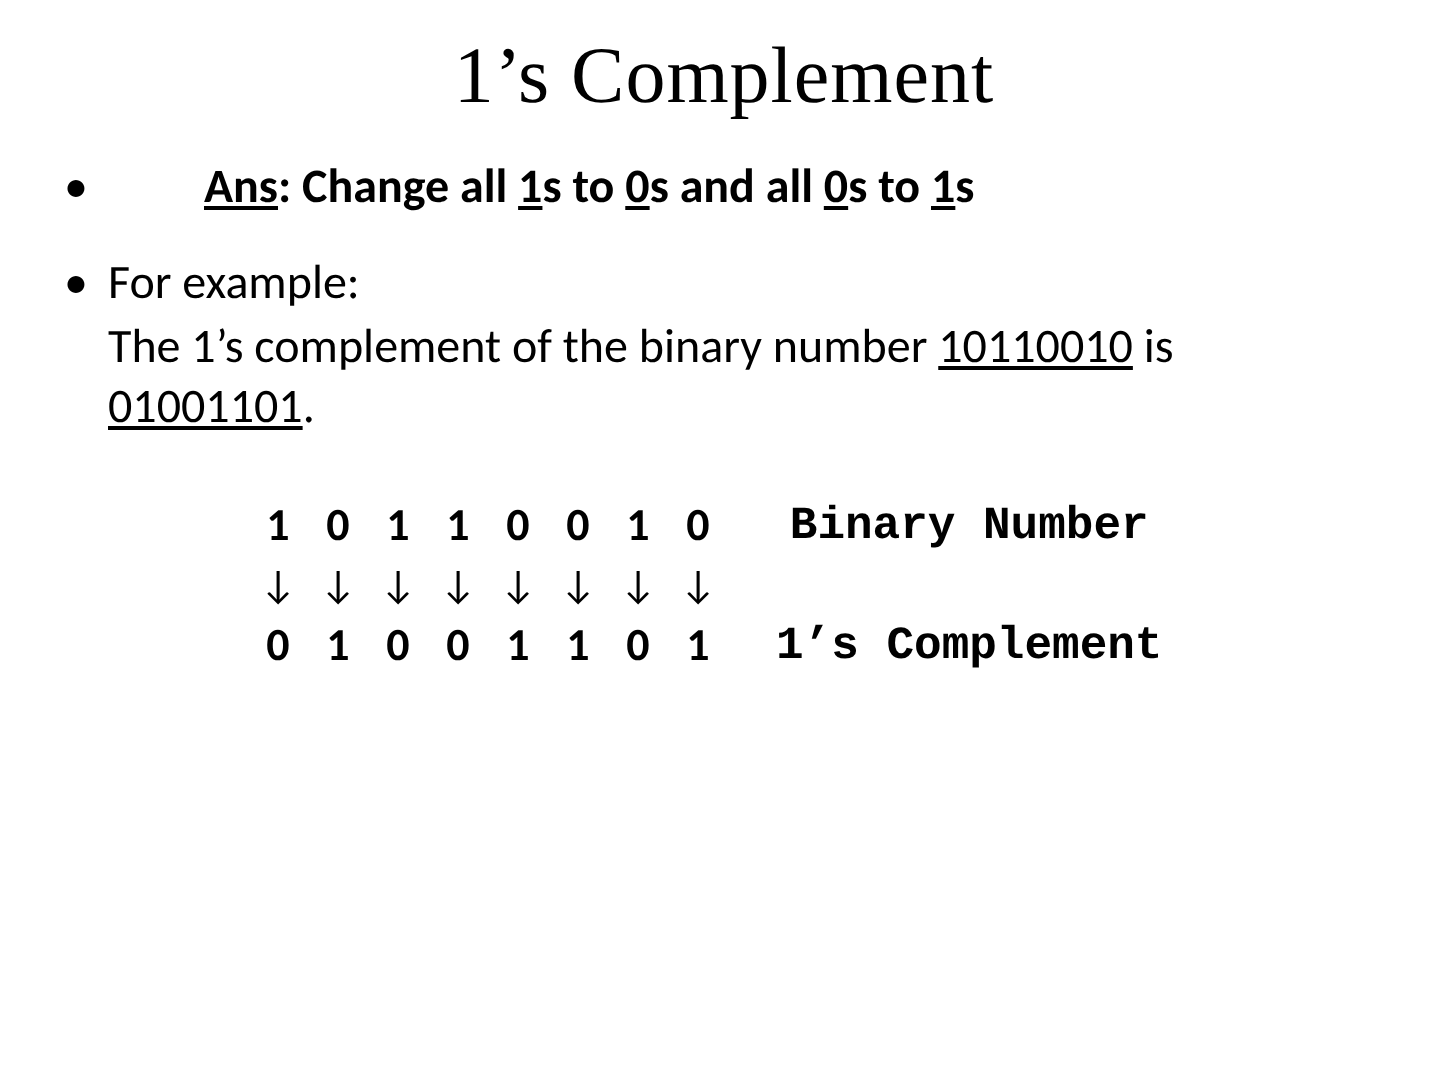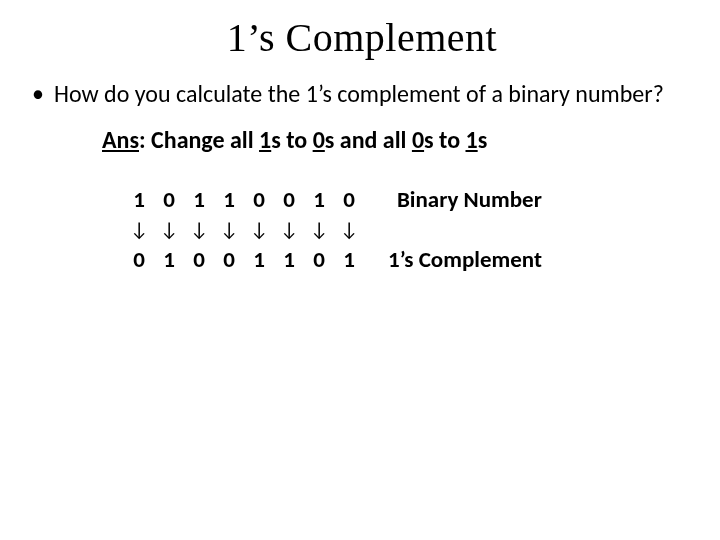--- a/index.html
+++ b/index.html
@@ -63,47 +63,53 @@
     font-size: 23px;
     font-weight: 700;
     text-align: center;
     vertical-align: middle;
     width: 30px;
     height: 32px;
     padding: 0;
   }
   table.bits td.label {
     font-weight: 700;
-    text-align: right;
+    text-align: center;
     padding-left: 24px;
     width: auto;
     white-space: nowrap;
+    font-family: Liberation Mono, monospace;
   }
   table.bits tr.arrows td {
     font-weight: 400;
     font-size: 20px;
     height: 28px;
   }
 </style>
 </head>
 <body>
 
 <div class="slide">
 
   <h1 class="title">1’s Complement</h1>
 
   <ul class="bullets">
 
     <li>
-      <span>How do you calculate the 1’s complement of a binary number?</span>
       <div class="ans-line">
         <span class="u">Ans</span><span>: Change all </span><span class="u">1</span><span>s to </span><span class="u">0</span><span>s and all </span><span class="u">0</span><span>s to </span><span class="u">1</span><span>s</span>
       </div>
     </li>
 
+    <li>
+      <span>For example:</span>
+      <span class="example-sub">
+        <span>The 1’s complement of the binary number </span><span class="u">10110010</span><span> is </span><span class="u">01001101</span><span>.</span>
+      </span>
+    </li>
 
   </ul>
 
   <div class="table-wrap">
     <table class="bits">
       <tbody>
           <tr>
         <td>1</td>
         <td>0</td>
         <td>1</td>

